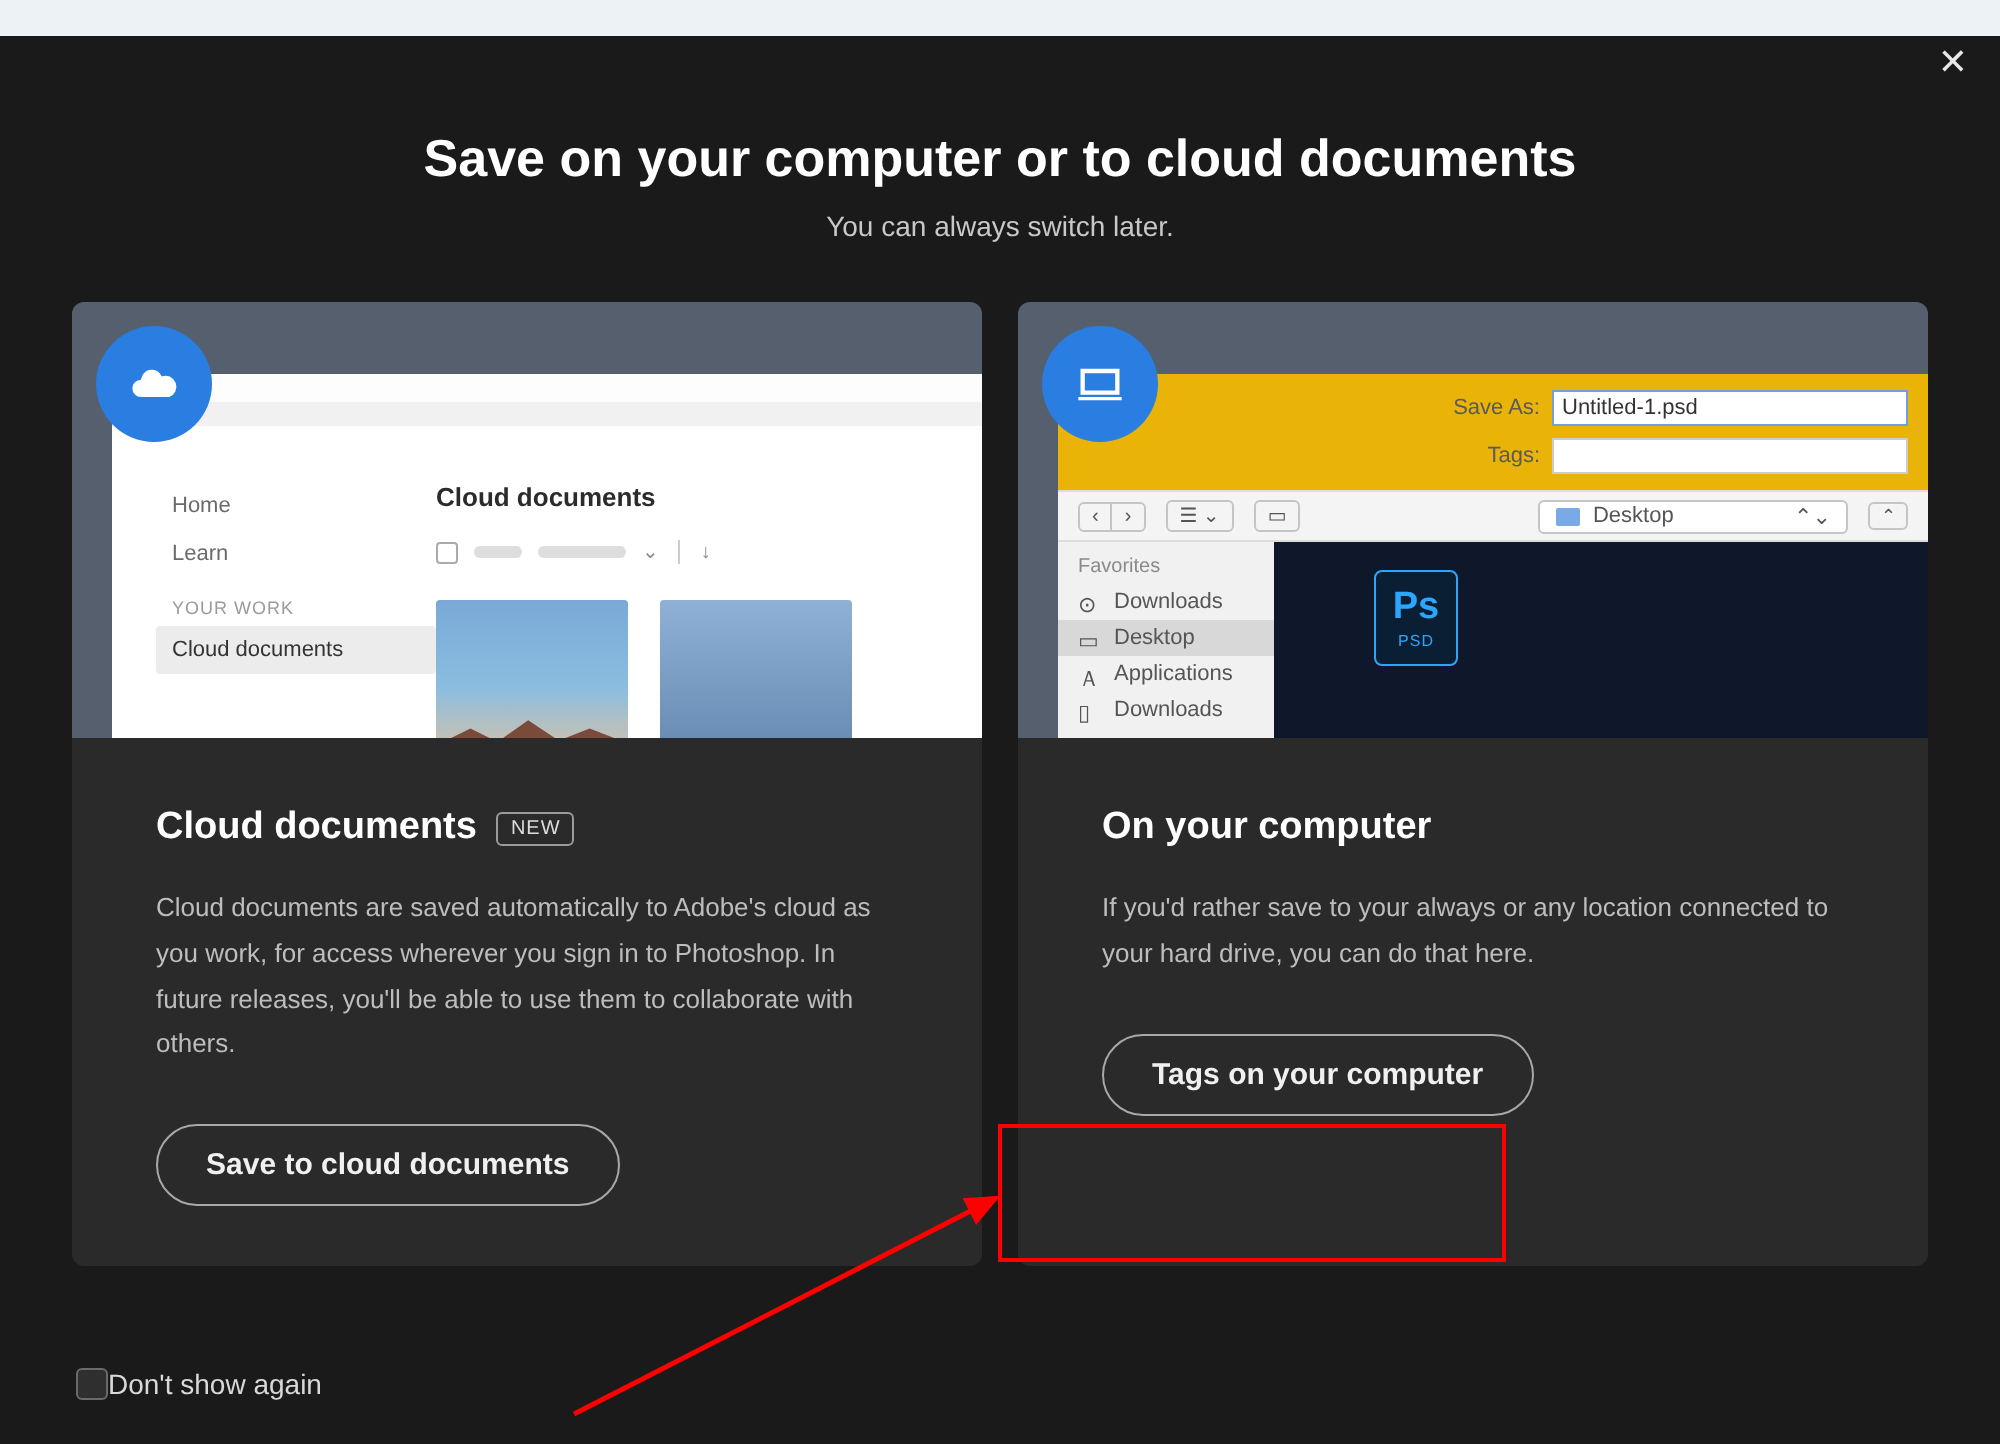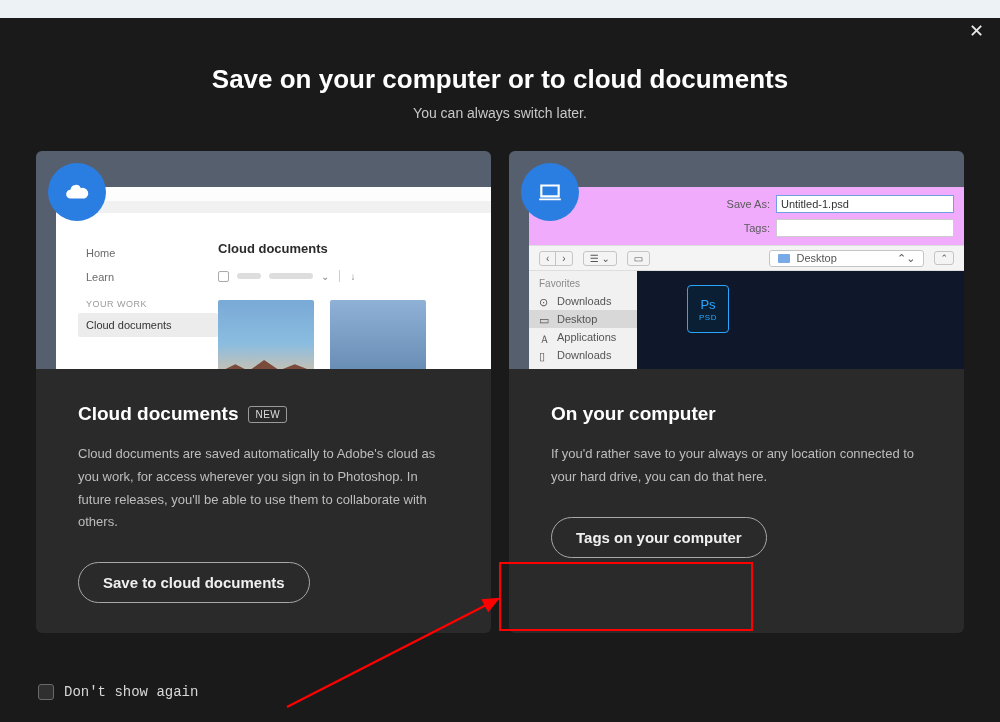--- a/index.html
+++ b/index.html
@@ -88,21 +88,21 @@
   .cloud-ctrl .p1 { width:24px; height:6px; background:#ddd; border-radius:3px; }
   .cloud-ctrl .p2 { width:44px; height:6px; background:#ddd; border-radius:3px; }
   .cloud-ctrl .sep { width:1px; height:12px; background:#ccc; margin:0 2px; }
   .cloud-ctrl .ar { font-size:10px; color:#888; }
   .thumbs { display:flex; gap:16px; }
   .thumb { width:96px; height:88px; background:linear-gradient(180deg,#8fb1d6,#5f84ac); border-radius:2px; position:relative; overflow:hidden; }
   .thumb.mt { background:linear-gradient(180deg,#79a9d6 0%,#8bbde0 50%,#d8c2a6 90%); }
   .mt::after { content:""; position:absolute; bottom:0; left:0; right:0; height:34px; background:#7a4b3a; clip-path: polygon(0 100%, 0 55%, 18% 30%, 32% 50%, 48% 18%, 64% 48%, 80% 30%, 100% 52%, 100% 100%); }
 
   
-  .fin-top { position:absolute; top:36px; left:20px; right:0; background:#f0abfc; padding:8px 10px 6px; font-size:11px; color:#5a5a5a; }
+  .fin-top { position:absolute; top:36px; left:20px; right:0; background:#eab308; padding:8px 10px 6px; font-size:11px; color:#5a5a5a; }
   .fin-row { display:flex; align-items:center; justify-content:flex-end; gap:6px; margin-bottom:6px; }
   .fin-row .lab { width:52px; text-align:right; }
   .fin-row input { width:178px; height:18px; border:1.5px solid #6f9fe0; font-size:11px; padding:0 4px; background:#fff; color:#333; }
   .fin-row .tagbox { width:178px; height:18px; border:1px solid #ccc; background:#fff; }
   .fin-tool { position:absolute; top:94px; left:20px; right:0; height:26px; background:#f4f4f4; border-top:1px solid #ddd; border-bottom:1px solid #ddd; display:flex; align-items:center; padding:0 10px; gap:10px; font-size:11px; color:#555; }
   .fin-tool .nav { display:flex; border:1px solid #c5c5c5; border-radius:3px; }
   .fin-tool .nav span { padding:1px 6px; font-size:10px; }
   .fin-tool .nav span:first-child { border-right:1px solid #c5c5c5; }
   .fin-tool .view { border:1px solid #c5c5c5; border-radius:3px; padding:1px 6px; font-size:10px; }
   .fin-tool .spacer { flex:1; }
@@ -110,21 +110,21 @@
   .fin-tool .loc .fld { width:12px; height:9px; background:#79a9e6; border-radius:1px; }
   .fin-tool .upd { border:1px solid #c5c5c5; border-radius:3px; padding:1px 5px; font-size:9px; }
   .fin-body { position:absolute; top:120px; left:20px; right:0; bottom:0; display:flex; background:#0f172a;gap:32px; }
   .fin-side { width:108px; background:#f1f1f1; font-size:11px; color:#555; padding:4px 0; }
   .fin-side .hdr { font-size:10px; color:#8a8a8a; padding:3px 10px; }
   .fin-side .fi { padding:3px 10px; display:flex; align-items:center; gap:6px; }
   .fin-side .fi.sel { background:#d8d8d8; }
   .fin-side .ic { width:12px; height:10px; display:inline-block; }
   .fin-main { flex:1; padding:14px 18px; }
   .psd { width:42px; height:48px; background:#0a1f33; border:1px solid #2aa6ff; border-radius:4px; display:flex; flex-direction:column; align-items:center; justify-content:center; color:#2aa6ff; }
-  .psd .ps { font-size:13px; font-weight:400; }
+  .psd .ps { font-size:19px; font-weight:700; }
   .psd .ext { font-size:8px; letter-spacing:0.5px; margin-top:1px; }
 
   
   .content { padding: 34px 42px 30px; flex:1; }
   .ctitle { display:flex; align-items:center; gap:10px; margin-bottom:18px; }
   .ctitle h2 { font-size:19px; font-weight:600; color:#fff; }
   .newb { border:1px solid #9a9a9a; border-radius:3px; font-size:10px; padding:2px 6px; color:#dcdcdc; letter-spacing:0.5px; }
   .ctext { font-size:13px; line-height:1.75; color:#bdbdbd; }
   .cbtn-row { margin-top:28px; }
   .cbtn {
@@ -143,22 +143,20 @@
     border:2.5px solid #ff0000;
     pointer-events:none;
   }
   
   .footer {
     position:absolute;
     bottom:22px;
     left:38px;
     display:flex;
     align-items:flex-start;
-    gap:10px;
-    font-family:Liberation Mono, monospace;
   }
   .chk {
     width:16px; height:16px; border:1px solid #6a6a6a; border-radius:3px; background:#2f2f2f; cursor:pointer;
   }
   .footer .txt { font-size:14px; color:#d8d8d8; }
   
   .arrow-svg { position:absolute; left:0; top:0; pointer-events:none; }
 </style>
 </head>
 <body>

